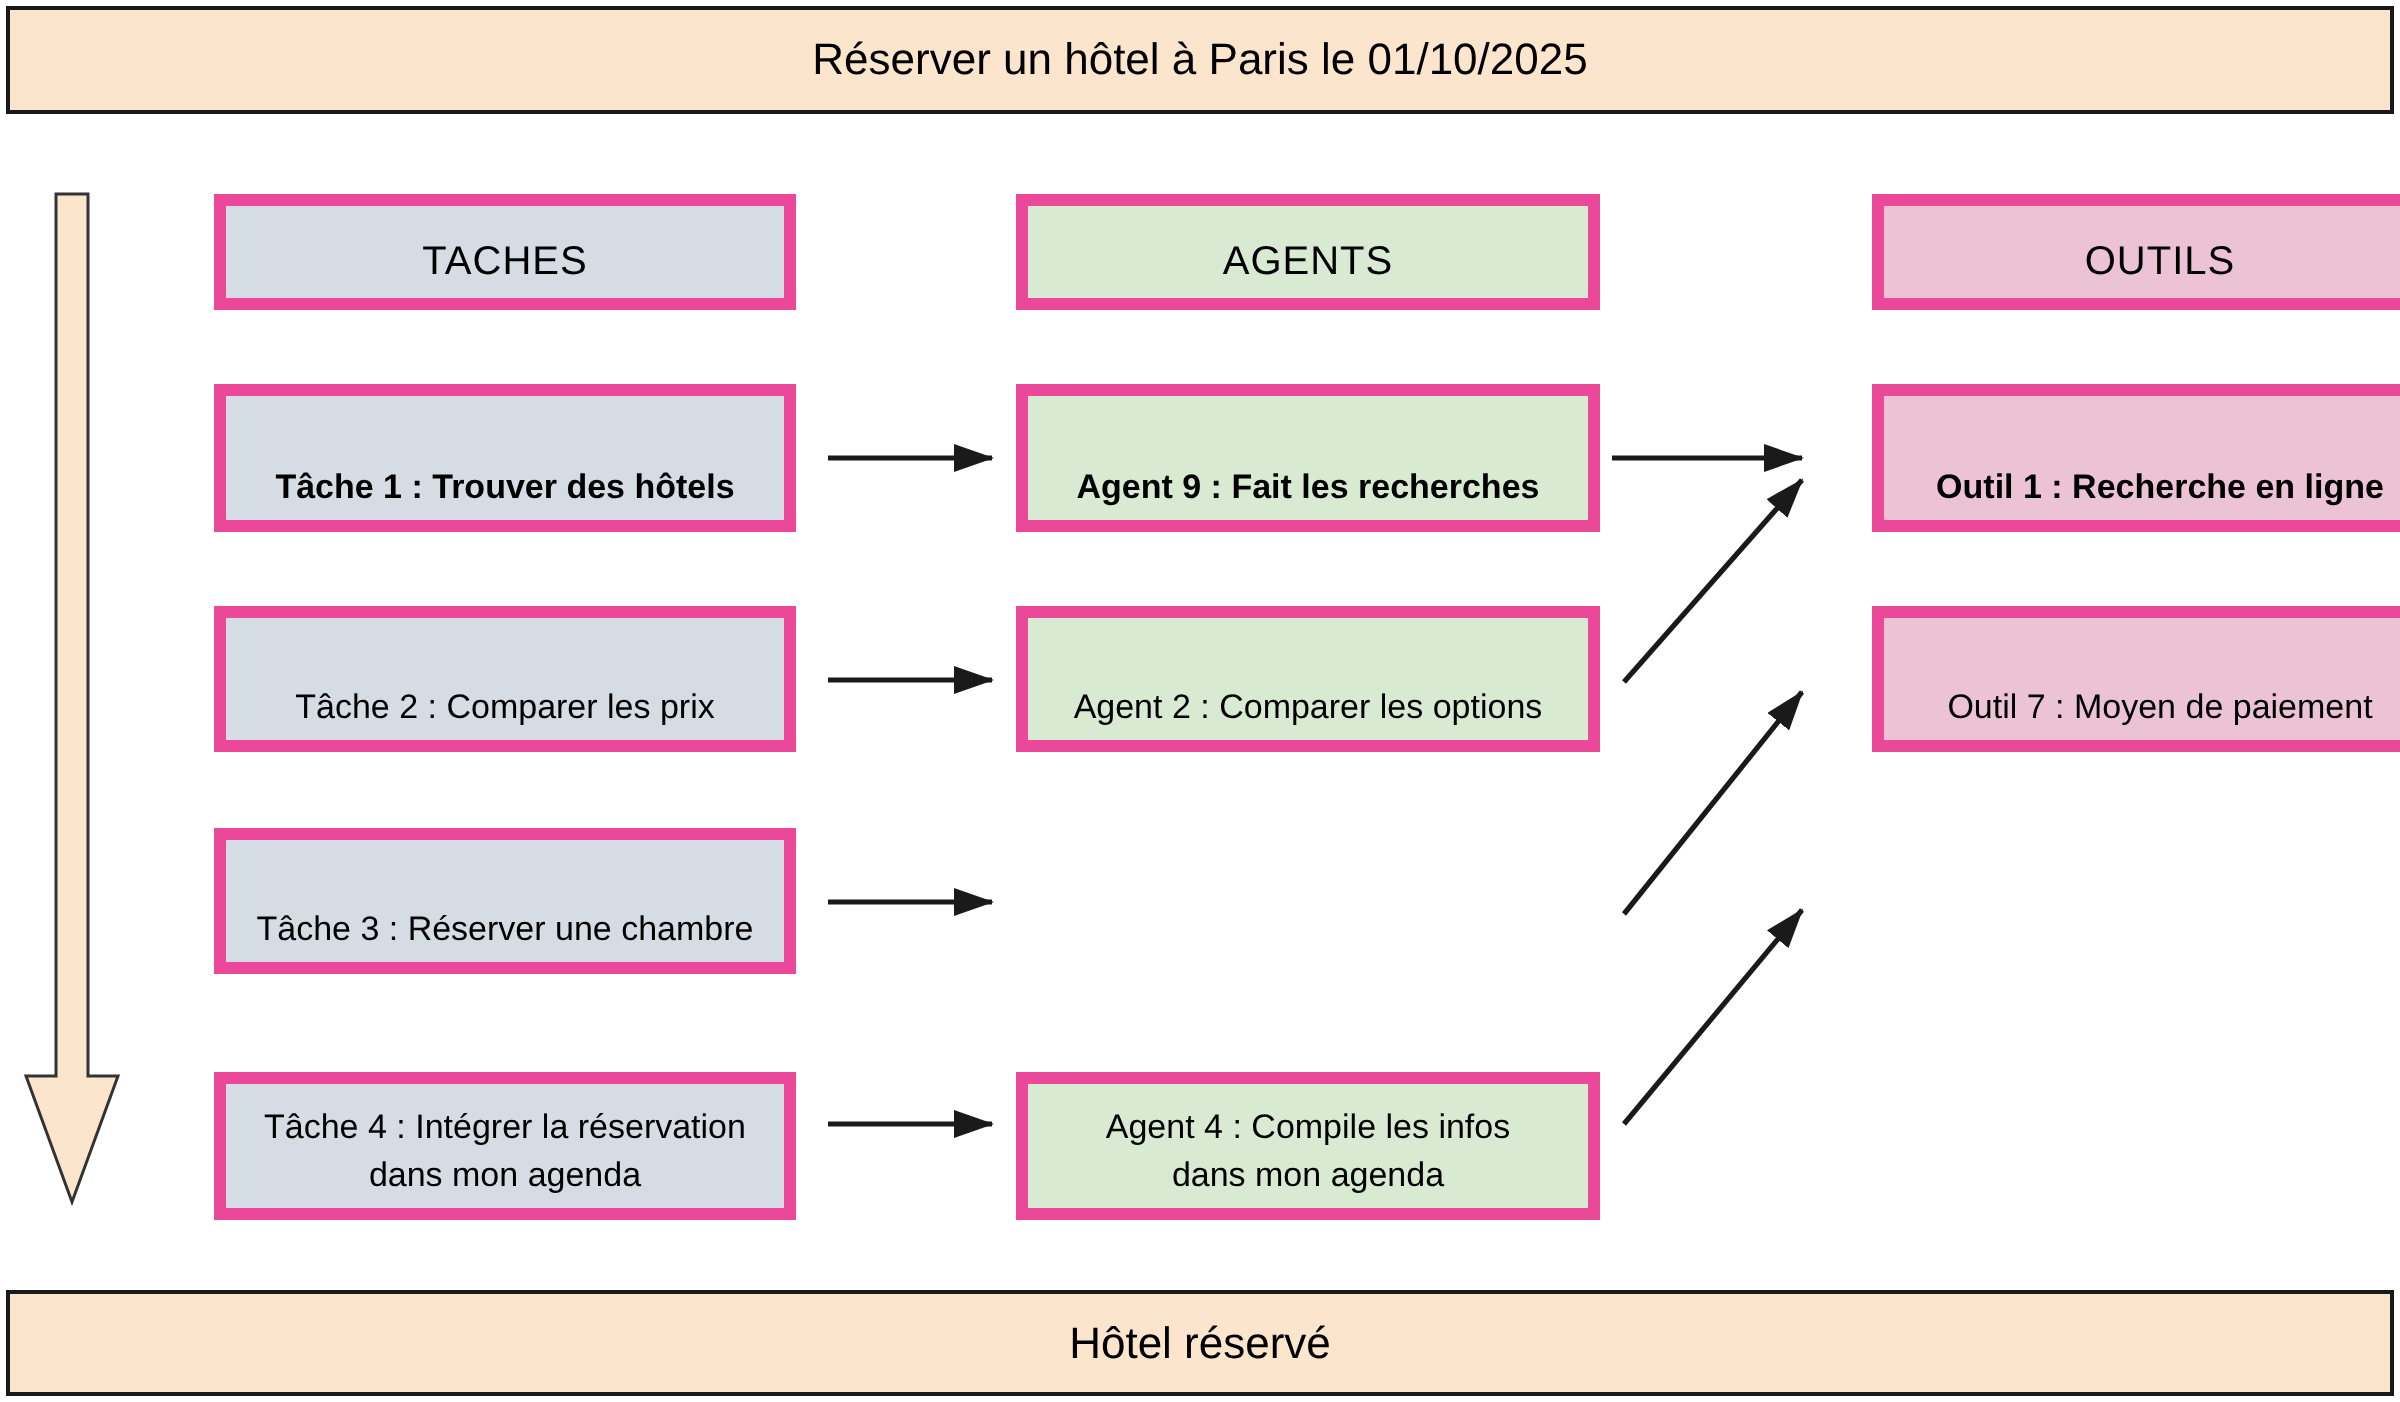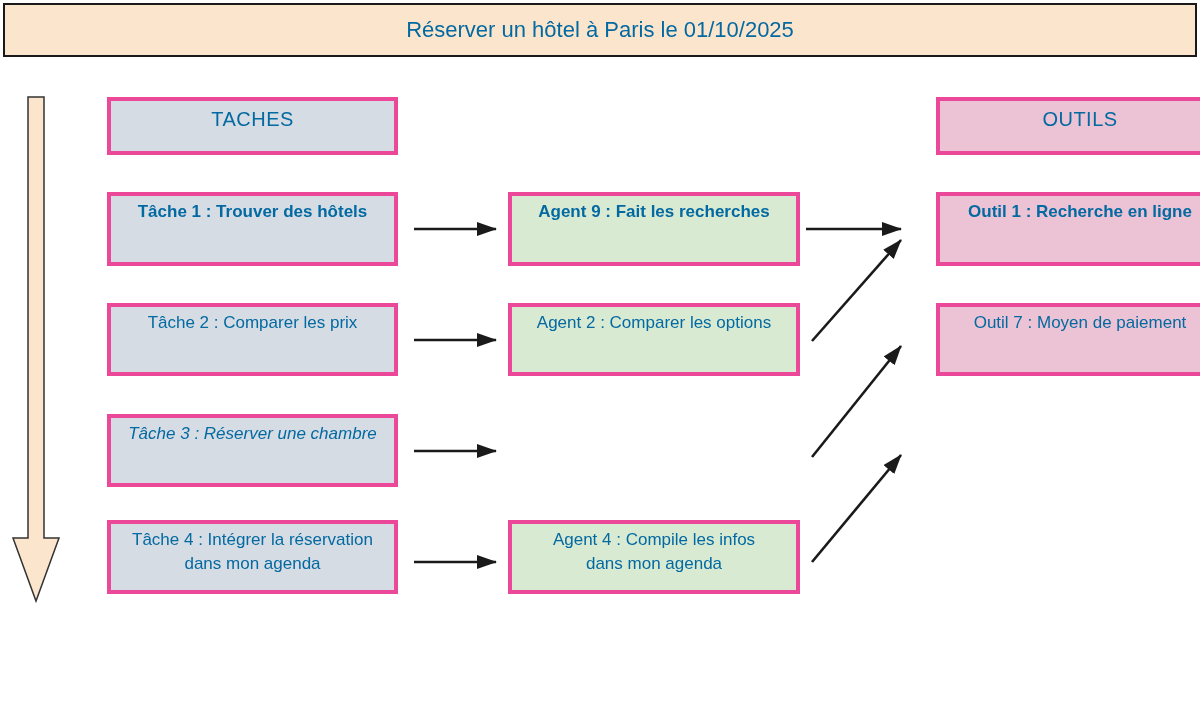--- a/index.html
+++ b/index.html
@@ -3,59 +3,59 @@
 <meta charset="utf-8">
 <style>
   * { box-sizing: border-box; margin: 0; padding: 0; }
   html, body { background: #ffffff; }
   .canvas {
     position: relative;
     width: 1200px;
     height: 701px;
     background: #ffffff;
     font-family: "Liberation Sans", sans-serif;
-    color: #0369a1;
+    color: #000000;
     overflow: hidden;
   }
   .banner {
     position: absolute;
     left: 3px;
     width: 1194px;
     background: #FCE5CD;
     border: 2px solid #1a1a1a;
     display: flex;
     align-items: center;
     justify-content: center;
     font-size: 22px;
   }
   .banner-top    { top: 3px;   height: 54px; }
   .banner-bottom { top: 645px; height: 53px; }
 
   .box {
     position: absolute;
-    border: 4px solid #ec4899;
+    border: 6px solid #ec4899;
     display: flex;
-    align-items: flex-start;
+    align-items: flex-end;
     justify-content: center;
     text-align: center;
     font-size: 17px;
     padding: 4px 8px;
   }
   .box span { white-space: pre-line; line-height: 1.4; }
   .header-box { font-size: 20px; letter-spacing: 0.5px; }
 
   .col-taches { left: 107px; width: 291px; }
   .col-agents { left: 508px; width: 292px; }
   .col-outils { left: 936px; width: 288px; }
 
   .row-header { top: 97px;  height: 58px; }
   .row-1      { top: 192px; height: 74px; font-weight: bold; }
   .row-2      { top: 303px; height: 73px; }
-  .row-3      { top: 414px; height: 73px; font-style: italic; }
-  .row-4      { top: 520px; height: 74px; }
+  .row-3      { top: 414px; height: 73px; }
+  .row-4      { top: 536px; height: 74px; }
 
   .bg-taches { background: #D6DCE4; }
   .bg-agents { background: #D9EAD3; }
   .bg-outils { background: #ECC3D4; }
 
   .arrow-layer {
     position: absolute;
     top: 0; left: 0;
     width: 1200px;
     height: 701px;
@@ -66,20 +66,23 @@
 <body>
 
 <div class="canvas">
 
   <div class="banner banner-top">
     <span>Réserver un hôtel à Paris le 01/10/2025</span>
   </div>
 
   <div class="box header-box col-taches row-header bg-taches">
     <span>TACHES</span>
+  </div>
+  <div class="box header-box col-agents row-header bg-agents">
+    <span>AGENTS</span>
   </div>
   <div class="box header-box col-outils row-header bg-outils">
     <span>OUTILS</span>
   </div>
 
   <div class="box col-taches row-1 bg-taches">
     <span>Tâche 1 : Trouver des hôtels</span>
   </div>
   <div class="box col-taches row-2 bg-taches">
     <span>Tâche 2 : Comparer les prix</span>
@@ -123,14 +126,17 @@
     <line x1="414" y1="340" x2="496" y2="340" stroke="#1a1a1a" stroke-width="2.6" marker-end="url(#ah)"></line>
     <line x1="414" y1="451" x2="496" y2="451" stroke="#1a1a1a" stroke-width="2.6" marker-end="url(#ah)"></line>
     <line x1="414" y1="562" x2="496" y2="562" stroke="#1a1a1a" stroke-width="2.6" marker-end="url(#ah)"></line>
 
     <line x1="806" y1="229" x2="901" y2="229" stroke="#1a1a1a" stroke-width="2.6" marker-end="url(#ah)"></line>
     <line x1="812" y1="341" x2="901" y2="240" stroke="#1a1a1a" stroke-width="2.6" marker-end="url(#ah)"></line>
     <line x1="812" y1="457" x2="901" y2="346" stroke="#1a1a1a" stroke-width="2.6" marker-end="url(#ah)"></line>
     <line x1="812" y1="562" x2="901" y2="455" stroke="#1a1a1a" stroke-width="2.6" marker-end="url(#ah)"></line>
   </svg>
 
+  <div class="banner banner-bottom">
+    <span>Hôtel réservé</span>
+  </div>
 
 </div>
 
 </body></html>

